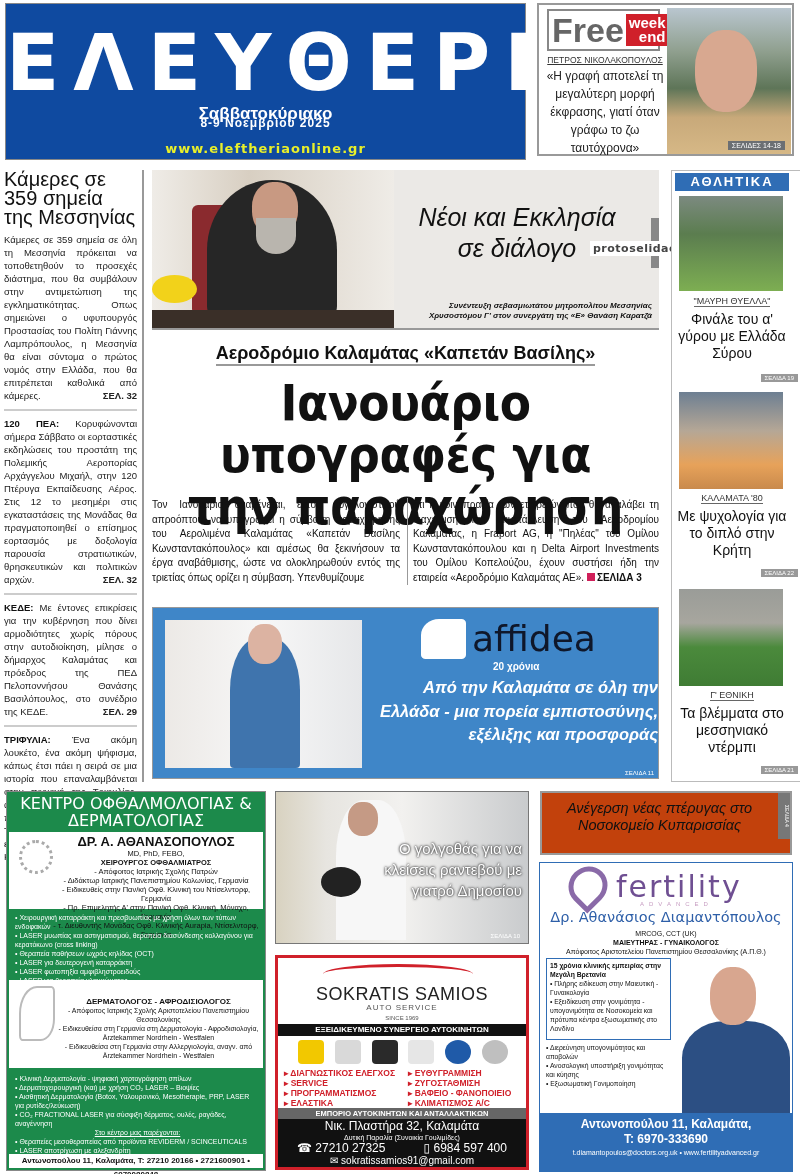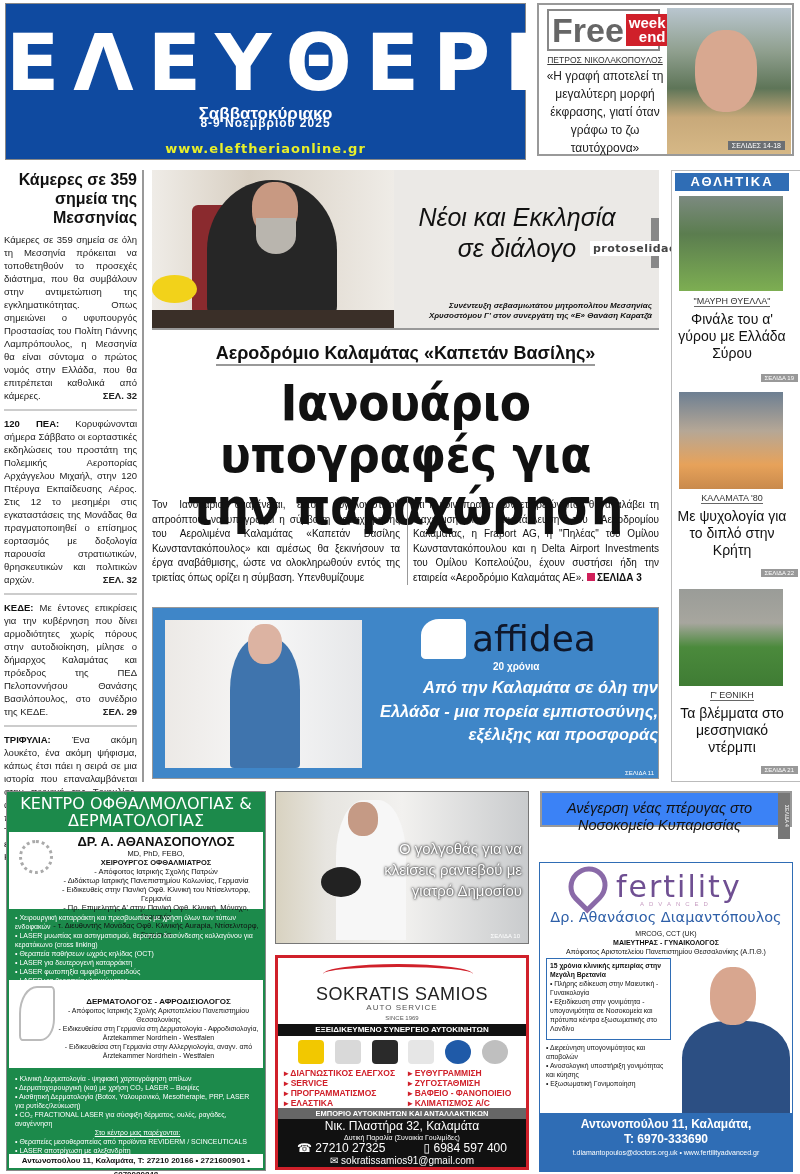--- a/index.html
+++ b/index.html
@@ -17,21 +17,21 @@
 #fwlogo{left:8px;top:4px;width:113px;height:42px;border:2px solid #888;display:flex;align-items:center}
 #fwfree{font-size:34px;font-weight:bold;color:#666;padding-left:3px}
 #fwweek{background:#d0202a;color:#fff;font-size:15px;font-weight:bold;line-height:14px;text-align:right;padding:2px 3px;margin-left:2px}
 #fwname{left:6px;top:50px;width:120px;font-size:8.5px;text-align:center;text-decoration:underline;color:#333}
 #fwquote{left:6px;top:62px;width:120px;font-size:12px;text-align:center;line-height:18px;color:#222}
 #fwphoto{left:128px;top:3px;width:124px;height:146px;background:linear-gradient(180deg,#b9c6cf 0%,#8f9f8e 30%,#5e7558 55%,#c8a97a 75%,#d6b886 100%)}
 #fwface{left:28px;top:22px;width:62px;height:82px;border-radius:45%;background:#d8a890}
 #fwpages{right:6px;bottom:4px;background:#6b6f73;color:#fff;font-size:7px;padding:1px 4px}
 
 #lcol{left:4px;top:170px;width:140px;height:612px;border-right:2px solid #999;padding-right:5px}
-.lhead{font-size:16px;font-weight:bold;text-align:right;line-height:19px;margin-bottom:6px}
+.lhead{font-size:20px;font-weight:normal;text-align:left;line-height:19px;margin-bottom:6px}
 .lp{font-size:9.5px;line-height:13px;text-align:justify;color:#222}
 .lp b{color:#111}
 .sel{font-weight:bold;float:right}
 .lsep{border-top:2px solid #ccc;margin:7px 0 6px}
 
 #feat{left:152px;top:170px;width:507px;height:160px;background:#ebe9e6;border-bottom:2px solid #999}
 #featbar{right:4px;top:2px;background:#c3202e;color:#fff;font-size:11px;font-weight:bold;padding:2px 6px}
 #featphoto{left:0;top:0;width:242px;height:158px;background:linear-gradient(90deg,#efece7 0%,#d8cfc2 40%,#efece7 100%)}
 #chair{left:40px;top:35px;width:110px;height:110px;background:#8a2a2e;border-radius:6px}
 #priest{left:55px;top:10px;width:130px;height:140px;background:#262626;border-radius:50% 50% 10% 10%}
@@ -98,21 +98,21 @@
 #ssbar1{left:0;top:66px;width:100%;height:12px;background:#111;color:#fff;font-size:8px;font-weight:bold;text-align:center;line-height:12px}
 #sslogos{left:20px;top:82px;width:210px;height:24px;display:flex;justify-content:space-between}
 .brand{width:26px;height:24px;border-radius:4px}
 .svc{position:absolute;font-size:8.5px;font-weight:bold;color:#d0202a}
 #ssbar2{left:0;top:150px;width:100%;height:11px;background:#666;color:#fff;font-size:7.5px;font-weight:bold;text-align:center;line-height:11px}
 #sscontact{left:0;top:161px;width:100%;height:48px;background:#111;color:#fff;text-align:center}
 #ssaddr{font-size:12px;line-height:15px}
 #ssarea{font-size:7px;line-height:8px}
 #ssphones{font-size:12px;line-height:13px;display:flex;justify-content:space-around}
 #ssemail{font-size:10px;line-height:12px}
-#nos{left:540px;top:791px;width:252px;height:36px;border:2px solid #999;background:#3b82f6}
+#nos{left:540px;top:791px;width:252px;height:64px;border:2px solid #999;background:#c2410c}
 #nostext{left:0;top:7px;width:235px;text-align:center;font-size:14.5px;font-style:italic;line-height:17px}
 #nosside{right:0;top:0;width:12px;height:46px;background:#777;color:#fff;font-size:5px;writing-mode:vertical-rl;text-align:center}
 #fert{left:539px;top:862px;width:254px;height:310px;border:1px solid #2f6db5;background:#fff}
 #fertlogo{left:28px;top:4px;display:flex;align-items:center}
 #fertheart{width:40px;height:38px;border:5px solid #8a6aa8;border-radius:50% 50% 50% 0;transform:rotate(-45deg);margin-right:8px}
 #fertname{font-size:30px;color:#6f4f92;letter-spacing:2px;font-family:"DejaVu Sans",sans-serif}
 #fertadv{left:100px;top:38px;font-size:6px;color:#c79dc2;letter-spacing:5px}
 #fertdr{left:0;top:46px;width:100%;text-align:center;font-size:14.5px;color:#2e5fa8;font-family:"DejaVu Sans",sans-serif}
 #fertcred{left:0;top:66px;width:100%;text-align:center;font-size:7px;line-height:9px}
 #fertbox{left:6px;top:95px;width:125px;height:82px;border:1px solid #2f6db5;padding:2px 3px;font-size:6.8px;line-height:9px}

